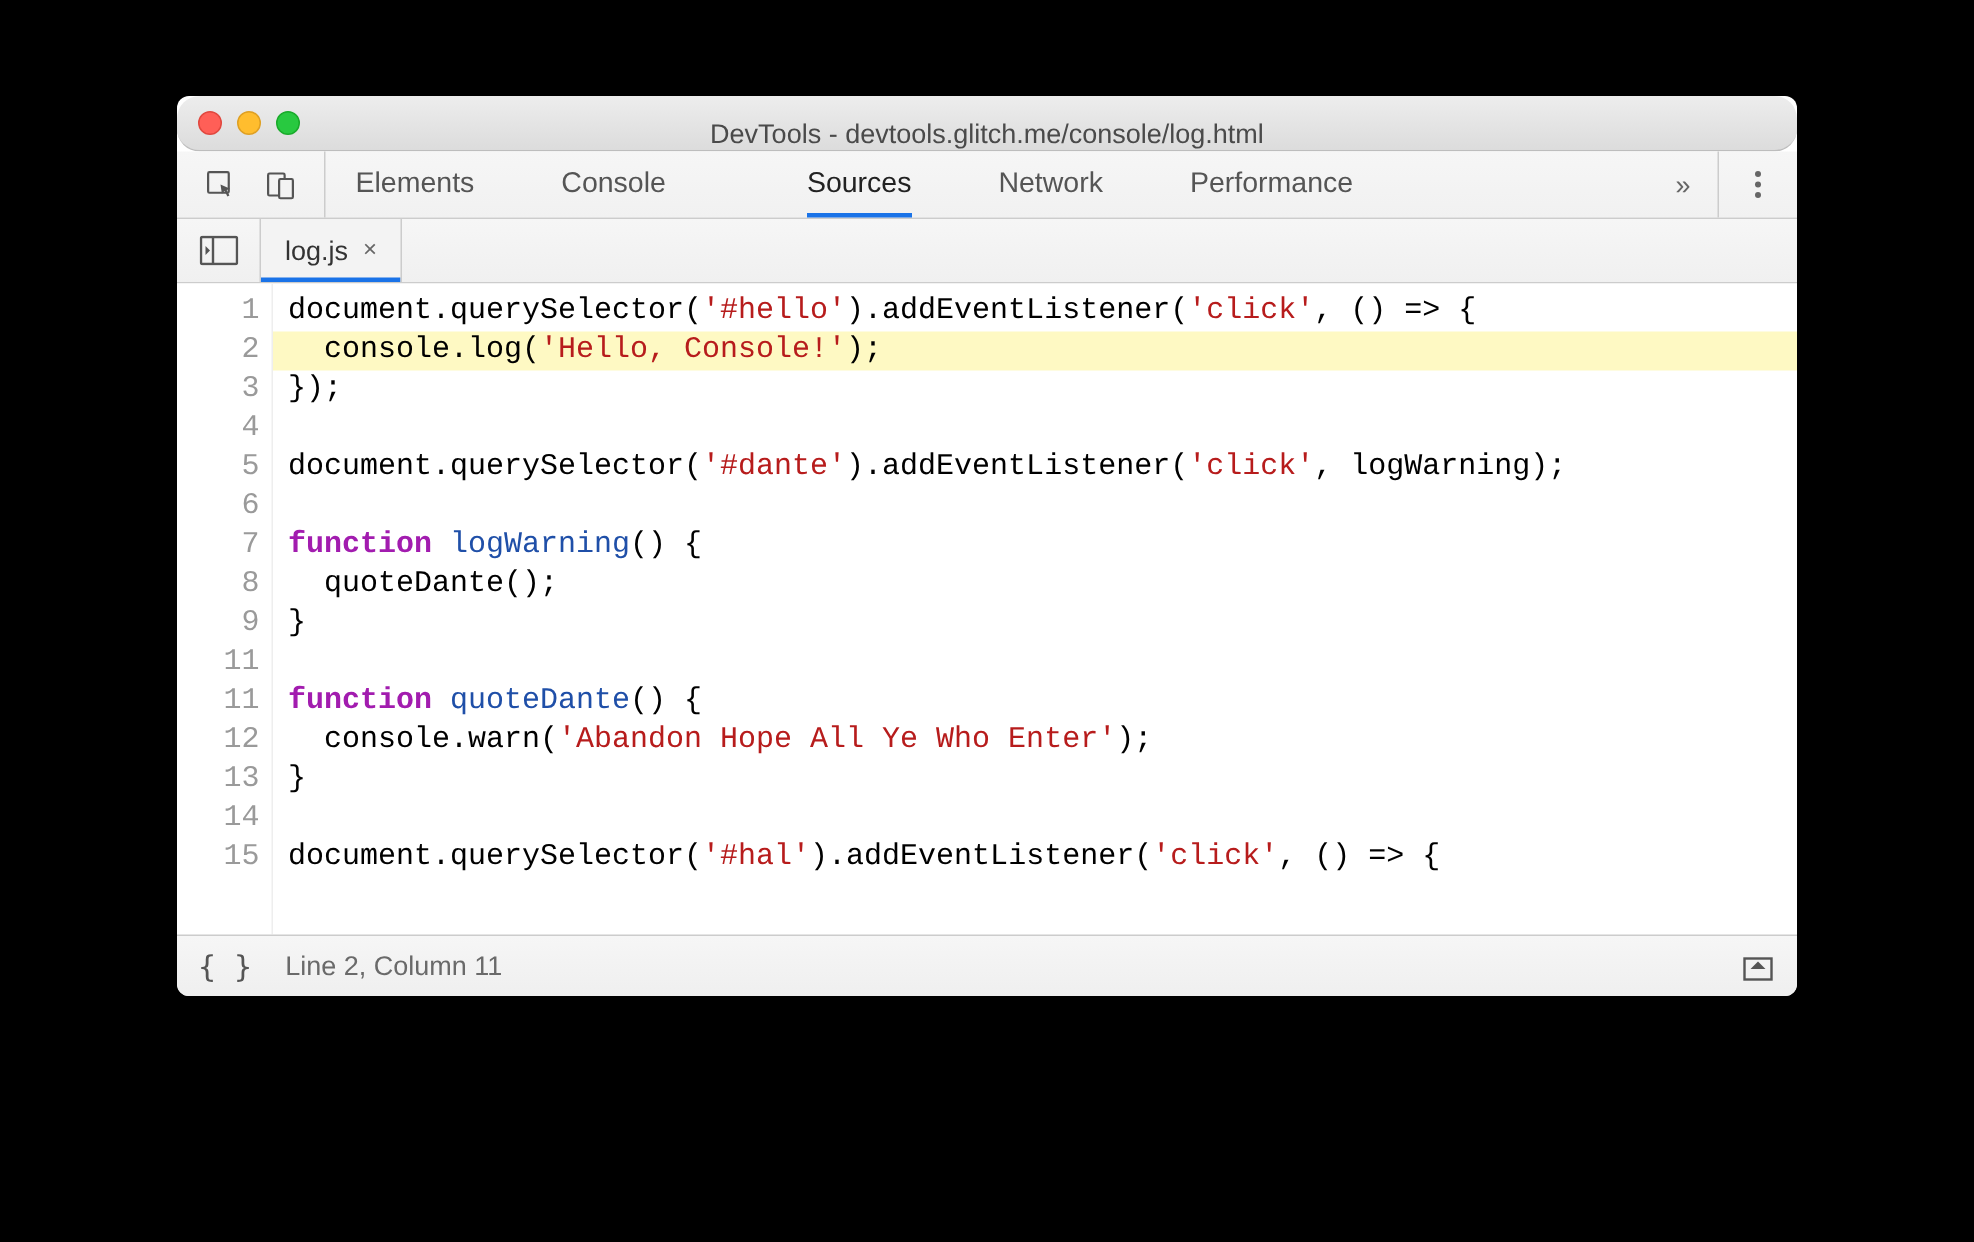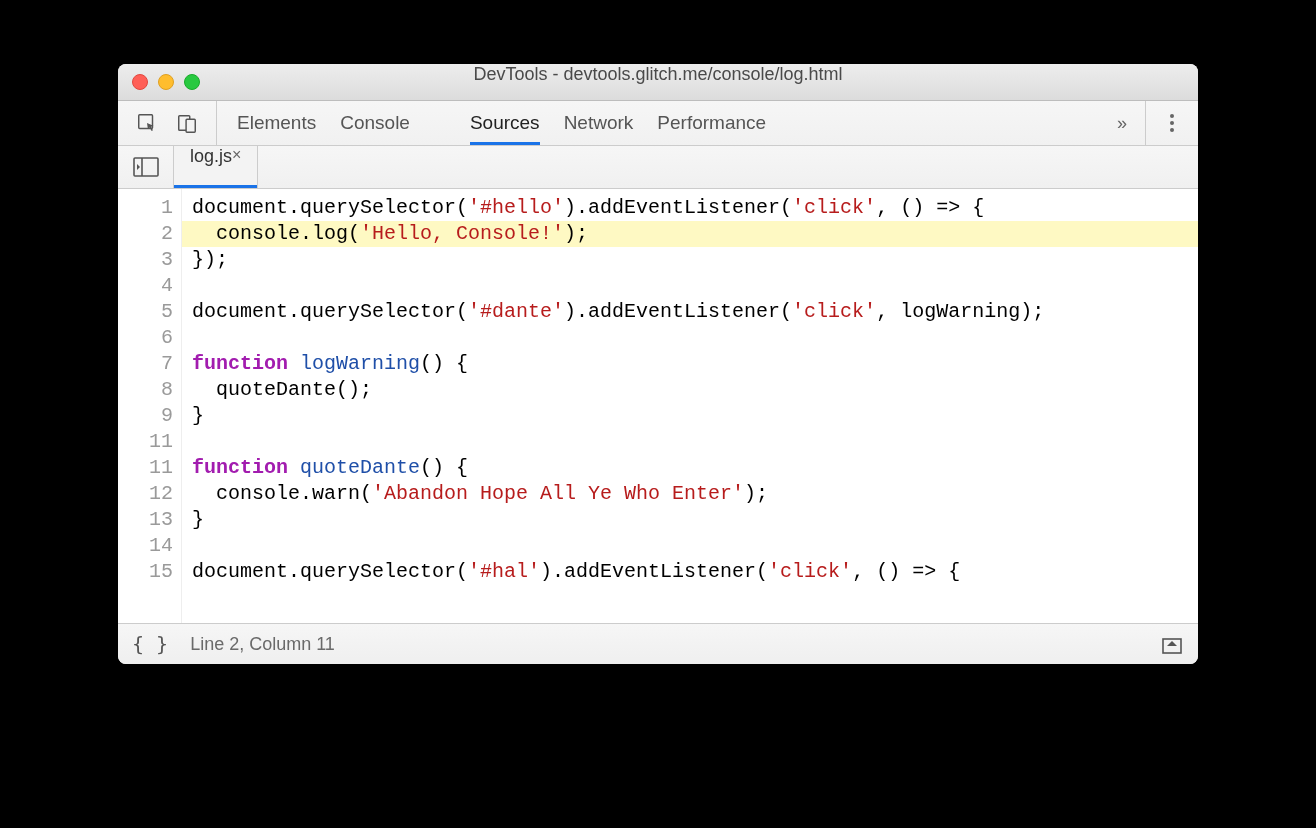--- a/index.html
+++ b/index.html
@@ -23,22 +23,23 @@
     display: flex;
     flex-direction: column;
     overflow: hidden;
   }
   
   .titlebar {
     height: 36px;
     background: linear-gradient(#ededed, #dcdcdc);
     border-bottom: 1px solid #bdbdbd;
     display: flex;
-    align-items: flex-start;
+    align-items: flex-end;
     position: relative;
+    border-radius: 15px;
   }
   .tl-buttons {
     display: flex;
     gap: 10px;
     position: absolute;
     left: 14px;
     top: 50%;
     transform: translateY(-50%);
   }
   .tl-btn {
@@ -64,39 +65,39 @@
     font-size: 19px;
     color: #555;
   }
   .ts-left {
     display:flex; align-items:center; gap:18px;
     padding:0 18px;
     height:100%;
     border-right:1px solid #ccc;
   }
   .ts-icon { width:22px; height:22px; display:flex; align-items:center; justify-content:center; color:#555;}
-  .ts-tabs { display:flex; align-items:stretch; height:100%; padding-left:20px; gap:24px; flex:1;}
+  .ts-tabs { display:flex; align-items:stretch; height:100%; padding-left:20px; gap:58px; flex:1;}
   .ts-tab { display:flex; align-items:center; height:100%; cursor:default; color:#555;}
   .ts-tab.active { color:#222; box-shadow: inset 0 -3px 0 #1a73e8; margin-left: 36px;}
   .ts-more { padding:0 18px; color:#666; font-size:18px;}
   .ts-right { width:52px; height:100%; border-left:1px solid #ccc; display:flex; align-items:center; justify-content:center; color:#666;}
   
   .filebar {
     height:42px;
     background: linear-gradient(#f6f6f6,#f0f0f0);
     border-bottom:1px solid #ccc;
     display:flex; align-items:stretch;
     font-size:18px;
   }
   .fb-left {
     width:55px; display:flex; align-items:center; justify-content:center;
     border-right:1px solid #ccc;
   }
   .fb-tab {
-    padding:0 16px; display:flex; 
+    padding:0 16px; display:flex; align-items:center; gap:10px;
     border-right:1px solid #ccc; background:#f3f3f3;
     box-shadow: inset 0 -3px 0 #1a73e8;
     color:#333;
   }
   .fb-close { font-size:16px; color:#666;}
   
   .codewrap {
     flex:1; display:flex; font-family: Menlo, Consolas, "Courier New", monospace;
     font-size:20px; line-height:26px; overflow:hidden; background:#fff;
   }

